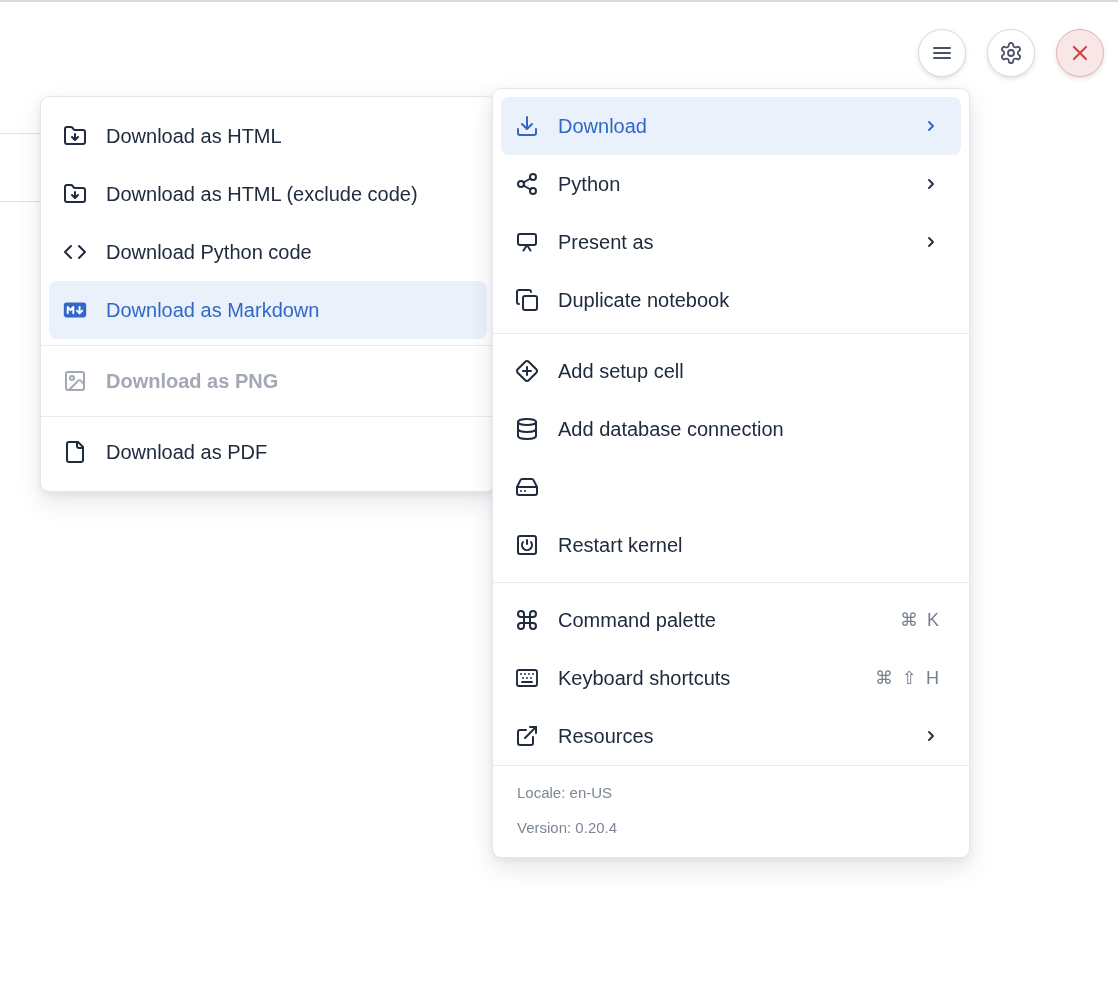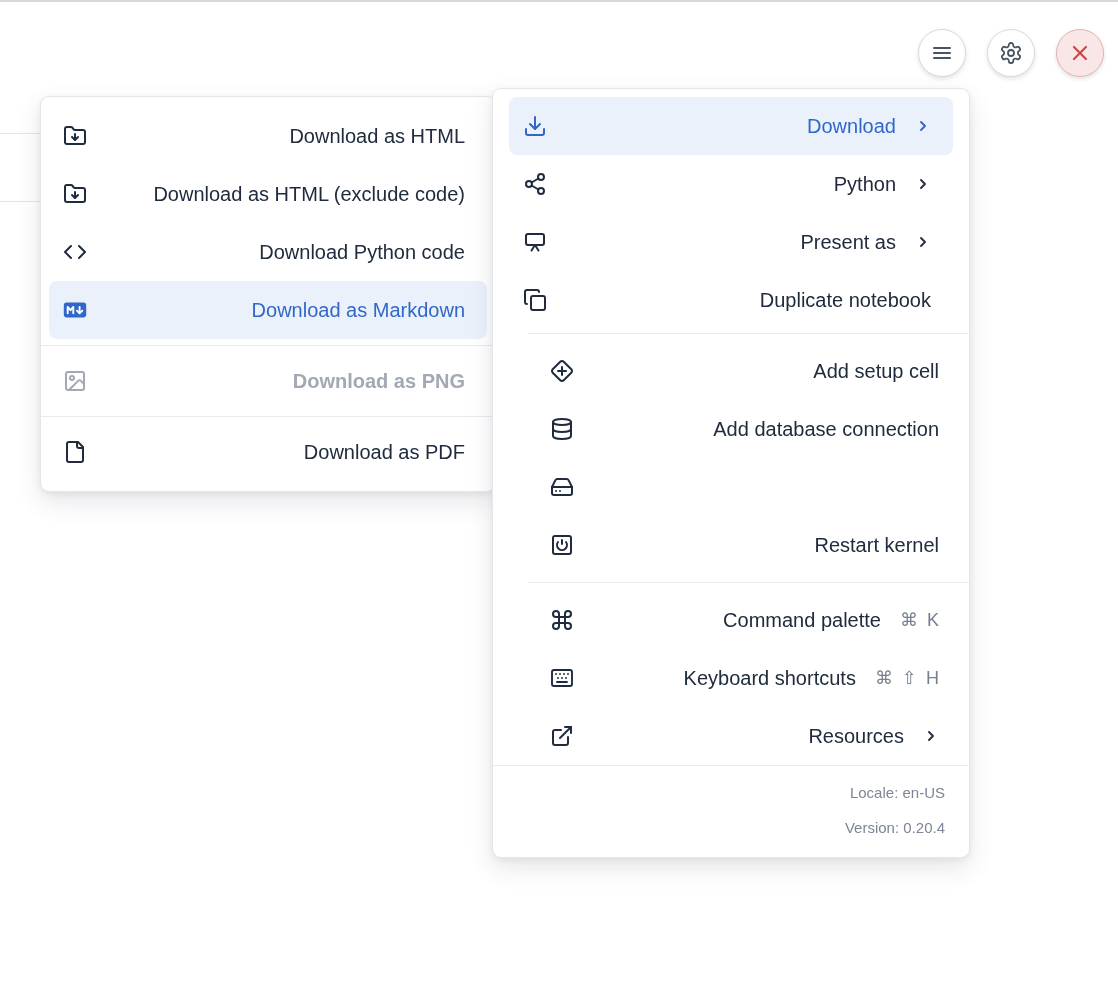--- a/index.html
+++ b/index.html
@@ -52,27 +52,26 @@
     color:var(--danger);
   }
 
   
   .menu{
     position:absolute;background:#ffffff;
     border:1px solid var(--border);
     border-radius:9px;
     box-shadow:0 10px 24px rgba(70,80,100,.14),0 2px 6px rgba(70,80,100,.08);
     padding:4px 0;
-    text-align:right;
   }
   .submenu{left:40px;top:96px;width:456px;}
   .main-menu{left:492px;top:88px;width:478px;padding-bottom:0;}
   .menu-group{padding:6px 0;}
-  .main-menu .menu-group{padding:4px 8px;}
-  .main-menu .menu-group + .menu-group{padding:8px 0;margin-left:35px;}
+  .main-menu .menu-group{padding:4px 0;}
+  .main-menu .menu-group + .menu-group{padding:8px 0;}
   .main-menu .menu-group:last-of-type{padding-bottom:0;}
   .menu-group + .menu-group{border-top:1px solid var(--separator);}
   .menu-item{
     height:58px;margin:0 8px;border-radius:8px;
     display:flex;align-items:center;
     padding:0 22px 0 14px;gap:19px;
     font-size:20px;color:var(--text);
     cursor:pointer;white-space:nowrap;
   }
   .menu-item.highlighted{background:var(--accent-bg);color:var(--accent);}

